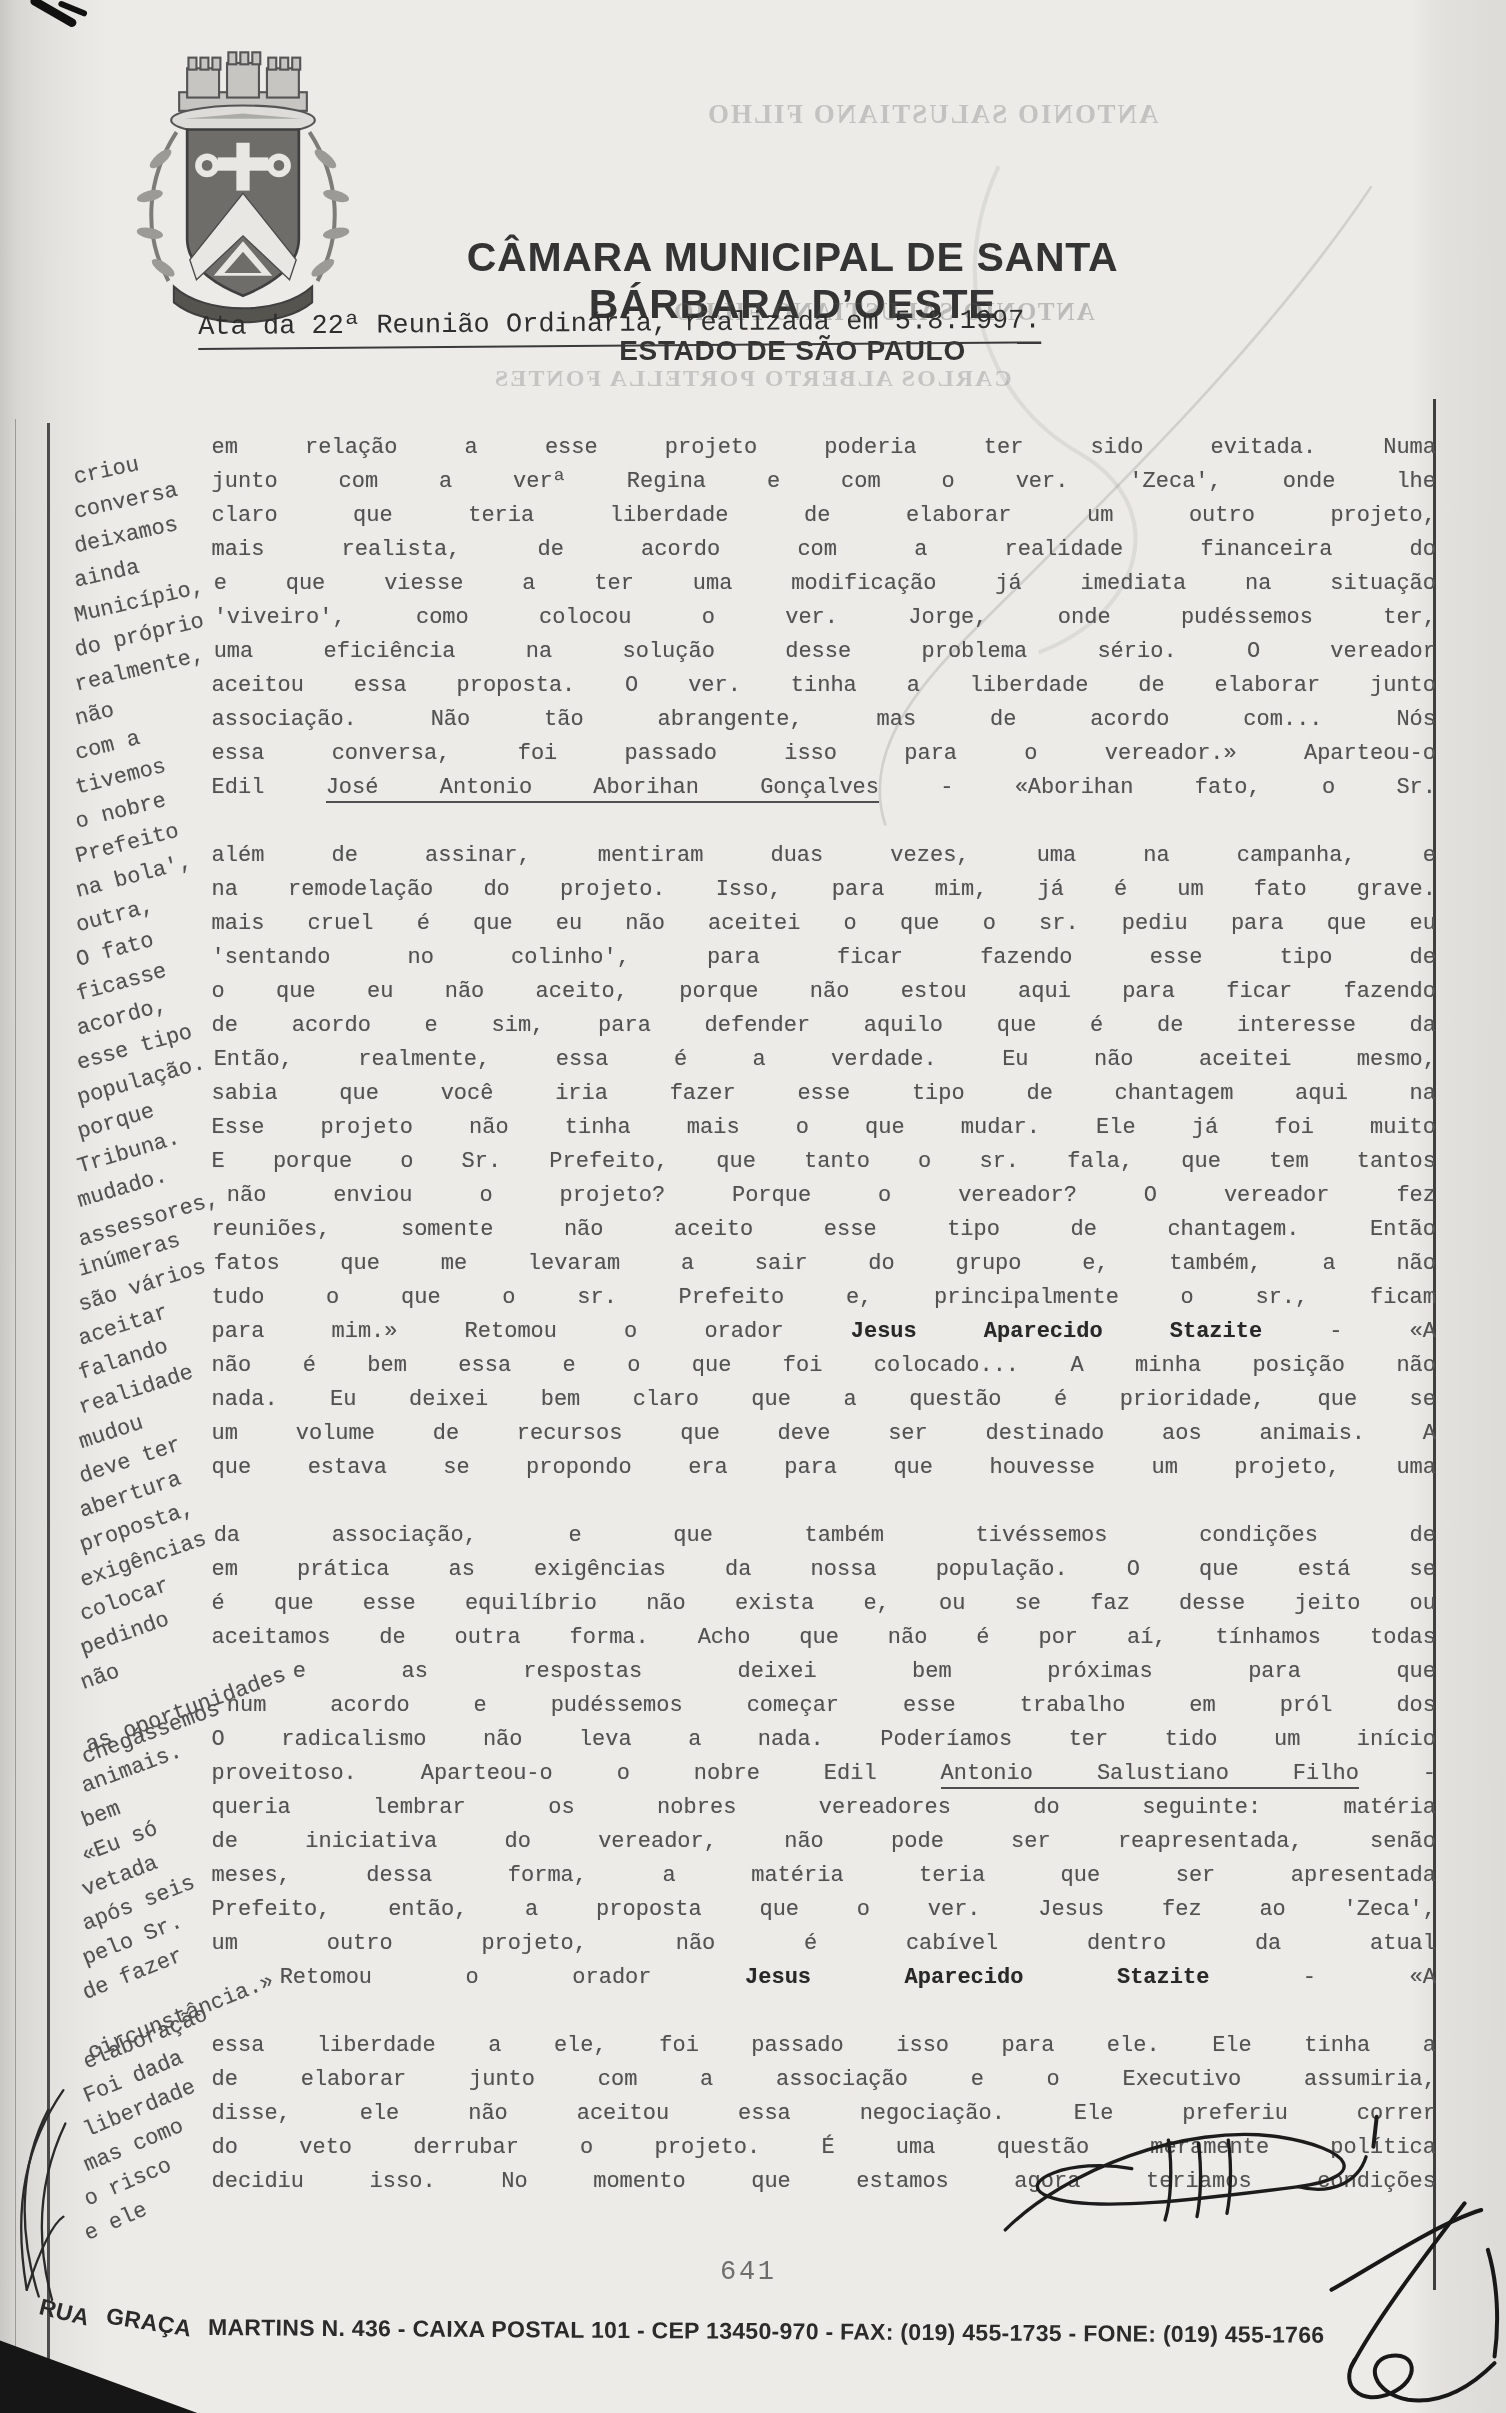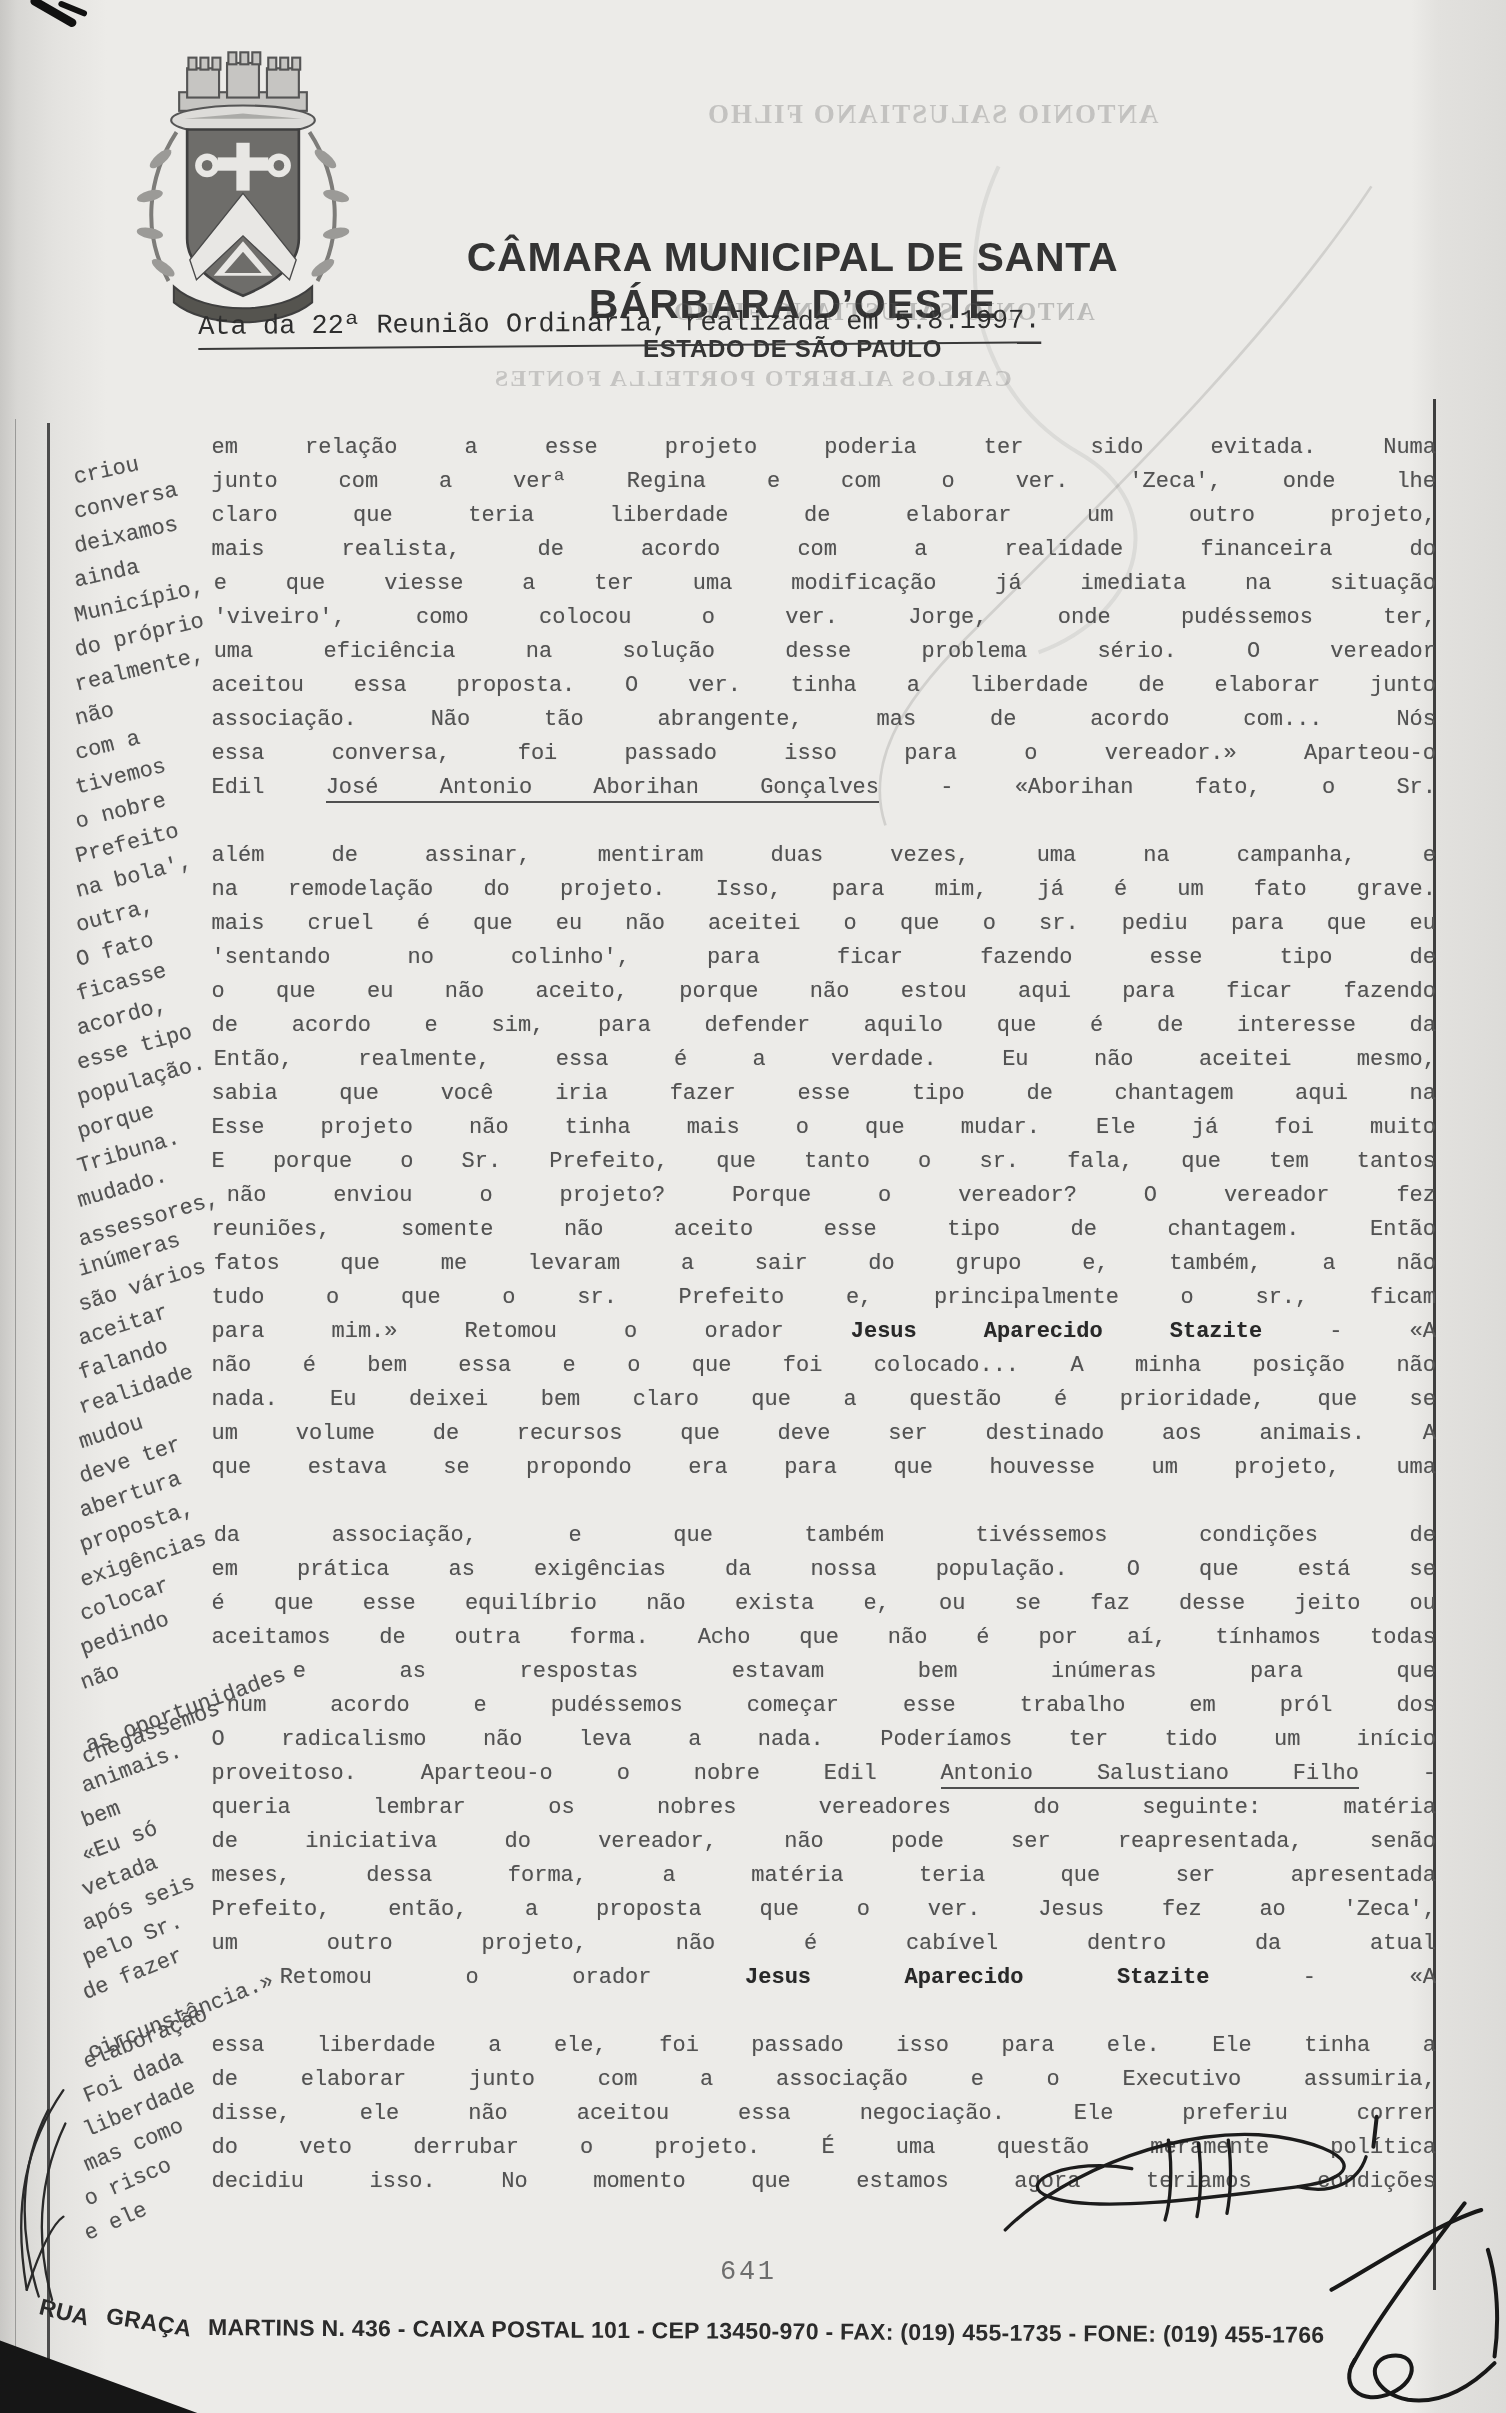--- a/index.html
+++ b/index.html
@@ -6,21 +6,21 @@
   #page{
     position:relative;width:1506px;height:2413px;overflow:hidden;
     background:
       linear-gradient(90deg,#c8c7c4 0px,#d8d7d4 17.3px,#e3e2df 53px,#ecebe8 107px,#ecebe8 1411px,#e2e1de 1438px,#dcdbd8 1506px);
     font-family:"Liberation Mono",monospace;
   }
   
   .hdr{position:absolute;left:413px;top:234px;width:759px;text-align:center;
        font-family:"Liberation Sans",sans-serif;font-weight:bold;color:#343434;}
   .hdr .l1{font-size:41px;letter-spacing:0.7px;}
-  .hdr .l2{font-size:24px;margin-top:6.7px;letter-spacing:0.7px;}
+  .hdr .l2{font-size:28px;margin-top:6.7px;letter-spacing:0.7px;}
   
   .ghost{position:absolute;font-family:"Liberation Serif",serif;font-weight:bold;
          color:rgba(95,95,95,0.34);transform:scaleX(-1);letter-spacing:2px;white-space:nowrap;}
   .g0{left:706px;top:99px;font-size:27px;color:rgba(100,100,100,0.30);}
   .g1{left:672px;top:298px;font-size:25px;}
   .g2{left:493px;top:365px;font-size:24px;color:rgba(105,105,105,0.30);}
   
   .title{position:absolute;left:198px;top:312px;font-size:27px;color:#2e2e2e;
          border-bottom:2.7px solid #3a3a3a;padding-bottom:6px;white-space:nowrap;
          transform:rotate(-0.45deg);transform-origin:left top;}
@@ -253,21 +253,21 @@
       <div class="line">
         <span class="curl" style="transform: rotate(-19.48deg) translateY(4px);">pedindo</span>
         <div class="rest"><span>é que esse equilíbrio não exista e, ou se faz desse jeito ou</span></div>
       </div>
       <div class="line">
         <span class="curl" style="transform: rotate(-19.7deg) translateY(4px);">não</span>
         <div class="rest"><span>aceitamos de outra forma. Acho que não é por aí, tínhamos todas</span></div>
       </div>
       <div class="line">
         <span class="curl" style="transform: rotate(-19.92deg) translateY(4px);">as oportunidades</span>
-        <div class="rest"><span>e as respostas estavam bem inúmeras para que</span></div>
+        <div class="rest"><span>e as respostas deixei bem próximas para que</span></div>
       </div>
       <div class="line">
         <span class="curl" style="transform: rotate(-20.14deg) translateY(4px);">chegássemos</span>
         <div class="rest"><span>num acordo e pudéssemos começar esse trabalho em pról dos</span></div>
       </div>
       <div class="line">
         <span class="curl" style="transform: rotate(-20.36deg) translateY(4px);">animais.</span>
         <div class="rest"><span>O radicalismo não leva a nada. Poderíamos ter tido um início</span></div>
       </div>
       <div class="line">

